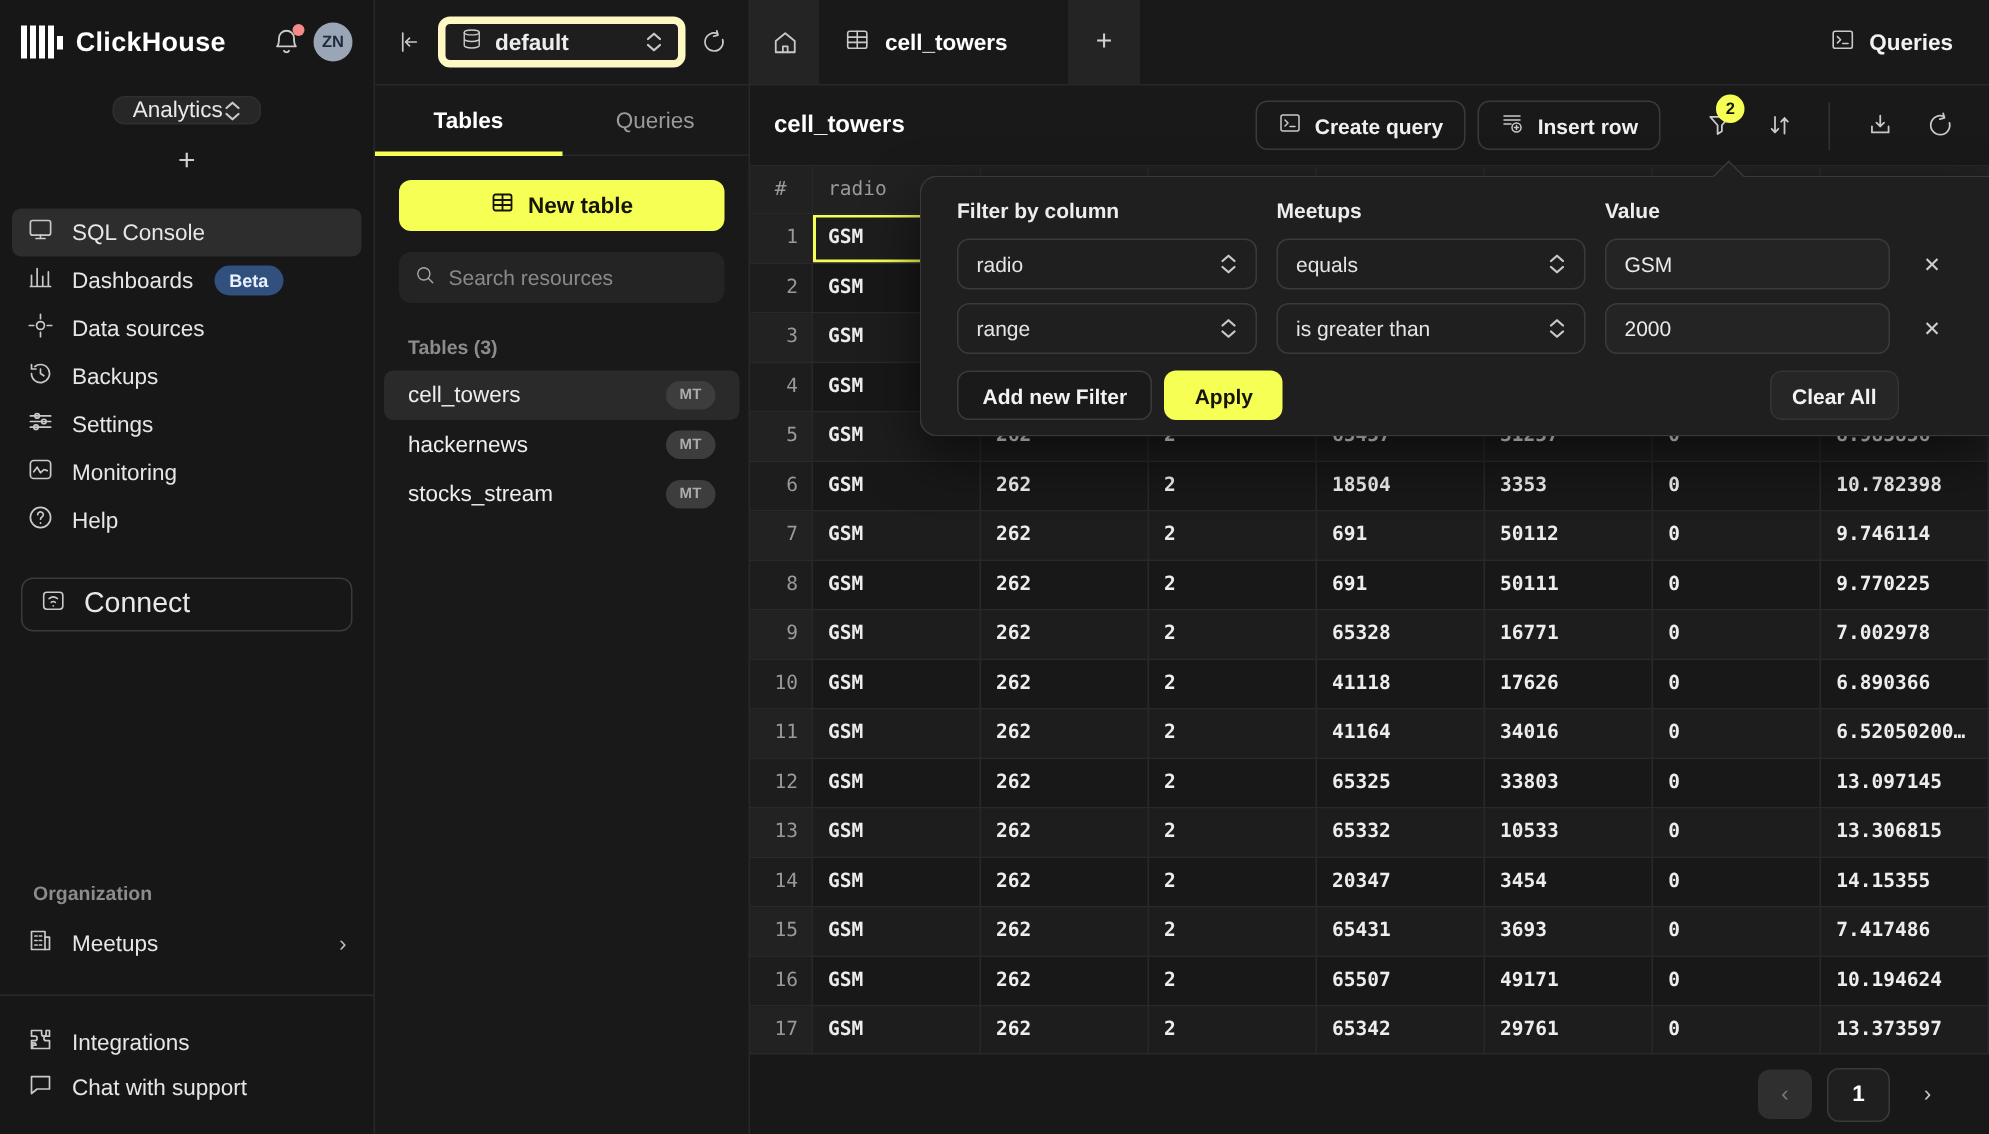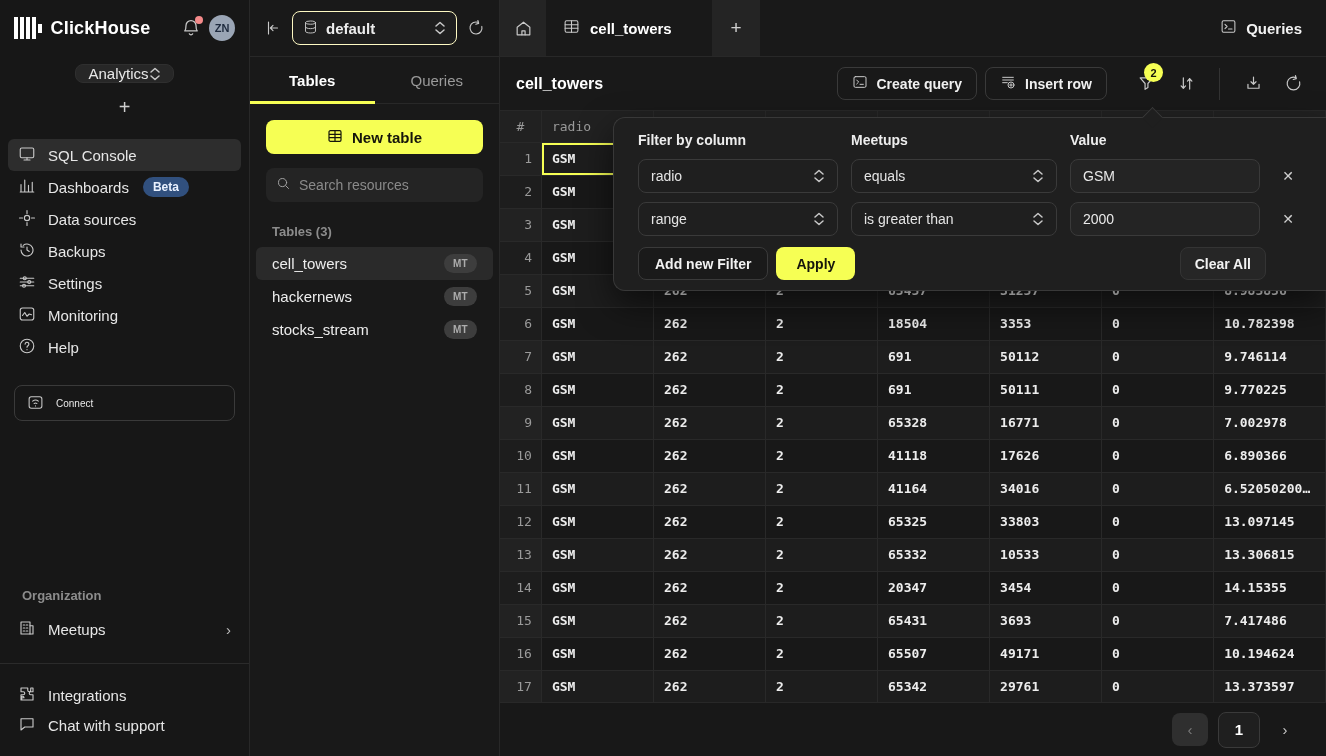--- a/index.html
+++ b/index.html
@@ -28,35 +28,35 @@
   .plus-btn { width:28px; height:28px; background:none; border:none; color:#CFCFCF; font-size:20px; cursor:pointer; line-height:1; }
 
   .sb-nav { padding:4px 8px; }
   .nav-item { display:flex; align-items:center; gap:12px; height:32px; padding:0 10px; border-radius:6px;
               color:#E6E6E6; font-size:15px; cursor:pointer; }
   .nav-item.active { background:#2D2D2D; }
   .nav-item svg { flex-shrink:0; }
   .badge-beta { background:#31507E; color:#E9F1FF; font-size:12px; font-weight:600; border-radius:999px;
                 padding:3px 10px; margin-left:2px; }
   .connect-btn { margin:18px 14px 0; height:36px; border:1px solid #3A3A3A; border-radius:8px; background:none;
-                 color:#E8E8E8; font-size:10px; display:flex; align-items:center; gap:12px; padding:0 12px; cursor:pointer; }
+                 color:#E8E8E8; font-size:19px; display:flex; align-items:center; gap:12px; padding:0 12px; cursor:pointer; }
   .sb-spacer { flex:1; }
   .org-label { color:#8C8C8C; font-size:13px; font-weight:600; padding:0 22px 10px; }
   .meetups-row { margin:0 8px; }
   .meetups-row .chev { margin-left:auto; color:#BDBDBD; font-size:15px; }
   .sb-divider { border-top:1px solid #2B2B2B; margin:18px 0 16px; }
   .sb-foot { padding:0 8px 16px; }
   .sb-foot .nav-item { height:30px; }
   .status-dot { width:8px; height:8px; border-radius:50%; background:#63DE9A; margin:0 6px; flex-shrink:0; }
 
   
   .explorer { width:250px; height:756px; background:#191919; border-right:1px solid #282828;
               display:flex; flex-direction:column; flex-shrink:0; }
   .ex-top { height:57px; border-bottom:1px solid #282828; display:flex; align-items:center; padding:0 14px; gap:10px; }
-  .db-select { flex:1; height:34px; border:1px solid #fef9c3; border-radius:8px; background:#1E1E1E;
+  .db-select { flex:1; height:34px; border:5px solid #fef9c3; border-radius:8px; background:#1E1E1E;
                display:flex; align-items:center; gap:8px; padding:0 10px; color:#EDEDED; font-size:15px; font-weight:600; cursor:pointer; }
   .db-select .ud { margin-left:auto; }
   .icon-ghost { background:none; border:none; cursor:pointer; display:flex; align-items:center; justify-content:center; }
   .ex-tabs { height:47px; display:flex; border-bottom:1px solid #282828; }
   .ex-tab { flex:1; display:flex; align-items:center; justify-content:center; font-size:15px; color:#9A9A9A;
             cursor:pointer; position:relative; }
   .ex-tab.active { color:#FFFFFF; font-weight:600; }
   .ex-tab.active::after { content:""; position:absolute; left:0; right:0; bottom:-1px; height:3px; background:var(--accent); }
   .new-table-btn { margin:16px 16px 0; height:34px; background:var(--accent); color:#15150B; border:none; border-radius:8px;
                    font-size:15px; font-weight:600; display:flex; align-items:center; justify-content:center; gap:9px; cursor:pointer;

